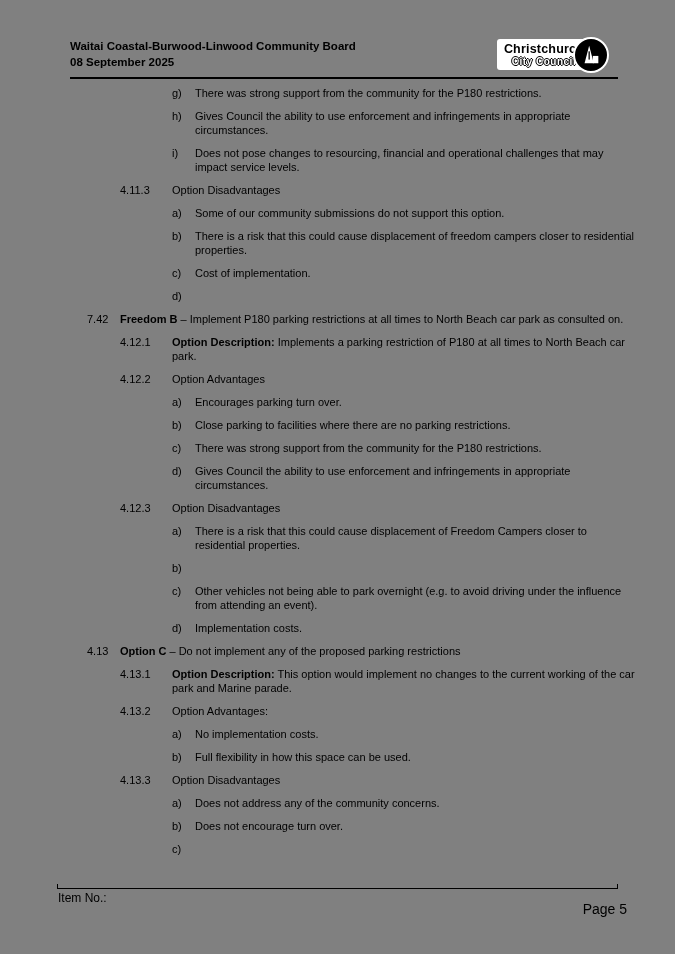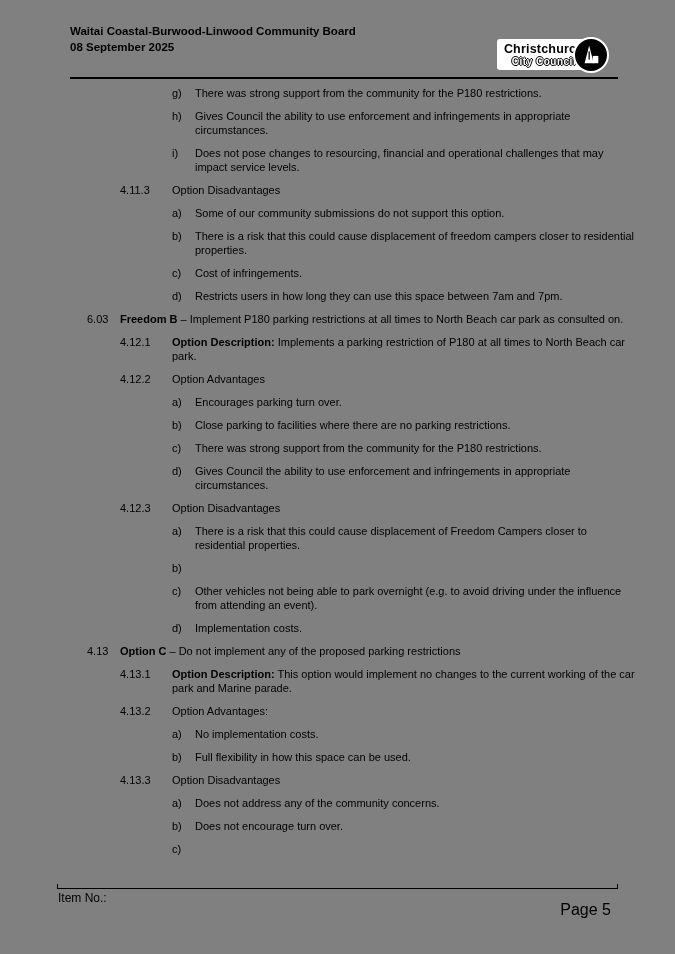--- a/index.html
+++ b/index.html
@@ -5,21 +5,21 @@
   html,body{margin:0;padding:0;background:#808080;}
   .page{
     position:relative;
     width:675px;height:954px;
     background:#808080;
     font-family:"Liberation Sans", sans-serif;
     color:#000;
     overflow:hidden;
   }
   
-  .header{position:absolute;left:70px;top:23px;width:420px;}
+  .header{position:absolute;left:70px;top:38px;width:420px;}
   .title{font-weight:bold;font-size:11.5px;line-height:16px;}
   .header-rule{position:absolute;left:70px;top:77px;width:548px;height:2px;background:#000;}
   
   .logo{position:absolute;left:497px;top:37px;width:112px;height:36px;}
   .logo-box{
     position:absolute;left:0;top:2px;width:94px;height:31px;background:#fff;
     border-radius:3px;display:flex;flex-direction:column;align-items:center;justify-content:center;
   }
   .logo-line1{font-weight:bold;font-size:12.5px;line-height:13px;color:#000;letter-spacing:0.2px;}
   .logo-line2{
@@ -44,21 +44,21 @@
   .row.letter .marker{width:23px;}
   .row b{font-weight:bold;}
   
   .footer-line{position:absolute;left:57px;top:888px;width:561px;border-top:1.5px solid #000;}
   .footer-line::before,.footer-line::after{
     content:"";position:absolute;top:-5px;width:1px;height:4px;background:#000;
   }
   .footer-line::before{left:0;}
   .footer-line::after{right:0;}
   .footer-item{position:absolute;left:58px;top:891px;font-size:12px;}
-  .footer-page{position:absolute;right:64px;top:901px;font-size:16px;}
+  .footer-page{position:absolute;right:48px;top:901px;font-size:14px;}
 </style>
 </head>
 <body>
 
 <div class="page">
 
   <div class="header">
     <div class="title">Waitai Coastal-Burwood-Linwood Community Board</div>
     <div class="title">08 September 2025</div>
   </div>
@@ -99,28 +99,27 @@
       <div class="row letter">
     <span class="marker">a)</span>
     <span class="text">Some of our community submissions do not support this option.</span>
   </div>
       <div class="row letter">
     <span class="marker">b)</span>
     <span class="text">There is a risk that this could cause displacement of freedom campers closer to residential properties.</span>
   </div>
       <div class="row letter">
     <span class="marker">c)</span>
-    <span class="text">Cost of infringements.</span>
+    <span class="text">Cost of implementation.</span>
   </div>
       <div class="row letter">
     <span class="marker">d)</span>
-    <span class="text">Restricts users in how long they can use this space between 7am and 7pm.</span>
   </div>
       <div class="row main">
-    <span class="marker">6.03</span>
+    <span class="marker">7.42</span>
     <span class="text"><b>Freedom B</b> – Implement P180 parking restrictions at all times to North Beach car park as consulted on.</span>
   </div>
       <div class="row sub">
     <span class="marker">4.12.1</span>
     <span class="text"><b>Option Description:</b> Implements a parking restriction of P180 at all times to North Beach car park.</span>
   </div>
       <div class="row sub">
     <span class="marker">4.12.2</span>
     <span class="text">Option Advantages</span>
   </div>

